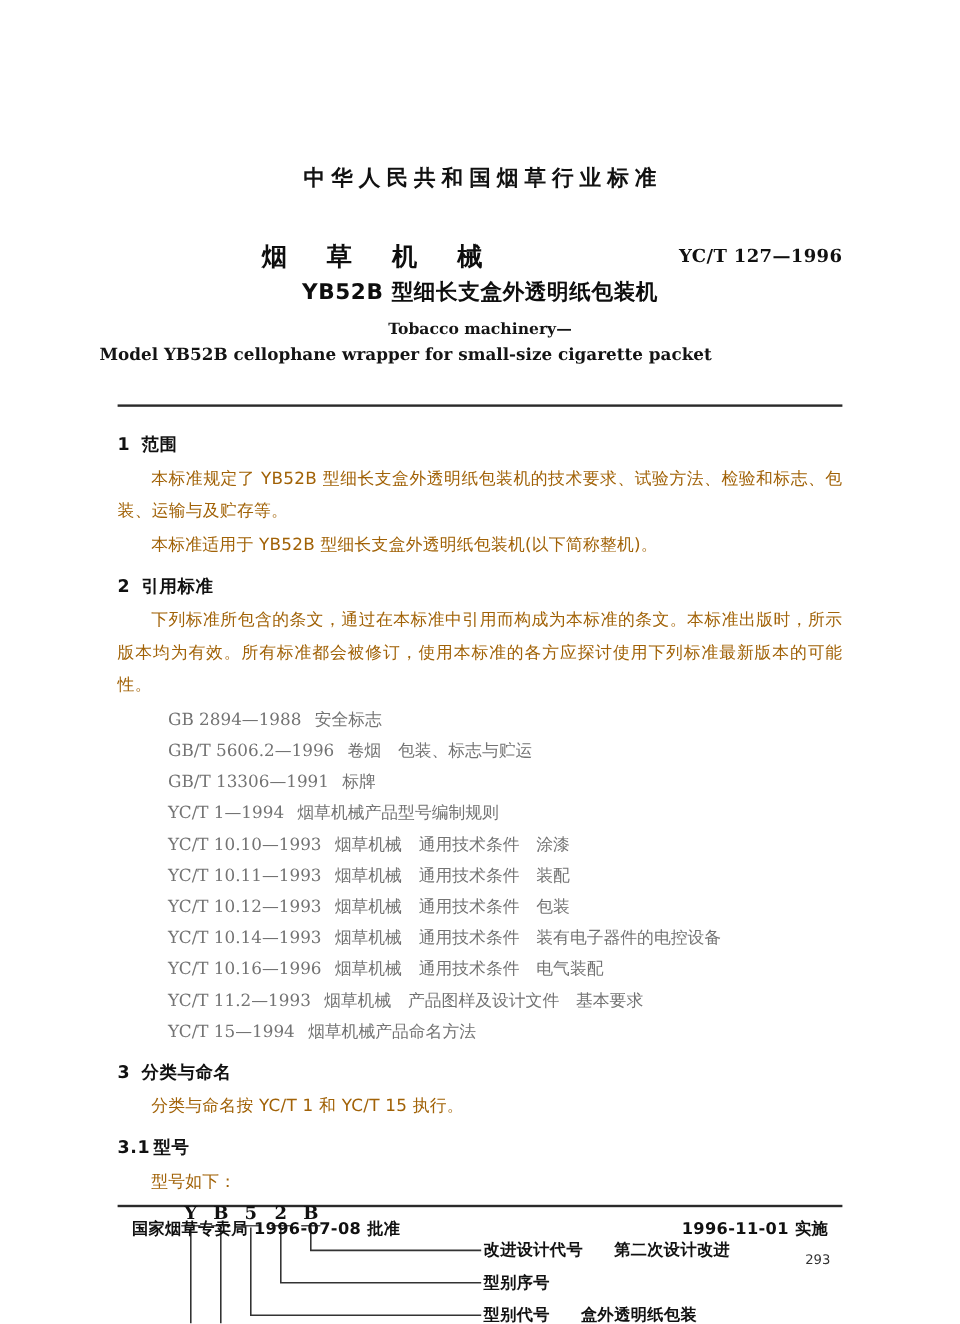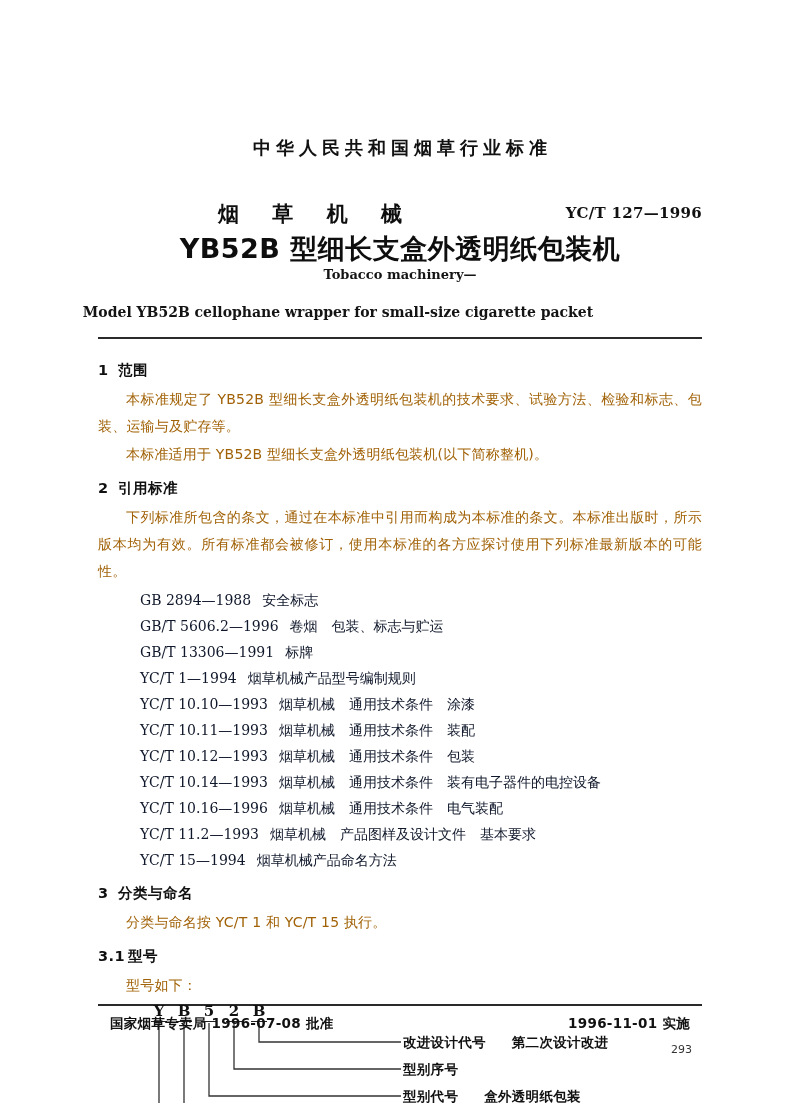--- a/index.html
+++ b/index.html
@@ -66,38 +66,38 @@
     font-size: 15px;
     font-weight: bold;
     letter-spacing: .3px;
     color: #111;
   }
   #doc-title-sub {
     position: absolute;
     left: 0; top: 231px;
     width: 800px;
     text-align: center;
-    font-size: 27px;
+    font-size: 18px;
     font-weight: bold;
     letter-spacing: .5px;
     color: #0e0e0e;
   }
   #doc-en-1 {
     position: absolute;
     left: 0; top: 267px;
     width: 800px;
     text-align: center;
     font-family: "DejaVu Serif", "Liberation Serif", serif;
     font-size: 13px;
     font-weight: bold;
     color: #141414;
   }
   #doc-en-2 {
     position: absolute;
-    left: 0; top: 304px;
+    left: 0; top: 288px;
     width: 676px;
     text-align: center;
     font-family: "DejaVu Serif", "Liberation Serif", serif;
     font-size: 14px;
     font-weight: bold;
     color: #141414;
   }
 
   hr.rule {
     position: absolute;
@@ -140,21 +140,21 @@
 
   ul.ref-list {
     list-style: none;
     margin: 2px 0 0 0;
     padding: 0;
   }
   ul.ref-list li {
     font-size: 14px;
     line-height: 26px;
     padding-left: 42px;
-    color: #0f172a;
+    color: #737373;
     white-space: nowrap;
   }
   ul.ref-list li .code {
     font-family: "DejaVu Serif", "Liberation Serif", serif;
     letter-spacing: 0px;
   }
   ul.ref-list li .t1 { margin-left: 11px; }
   ul.ref-list li .t2 { margin-left: 14px; }
   ul.ref-list li .t3 { margin-left: 14px; }
 

